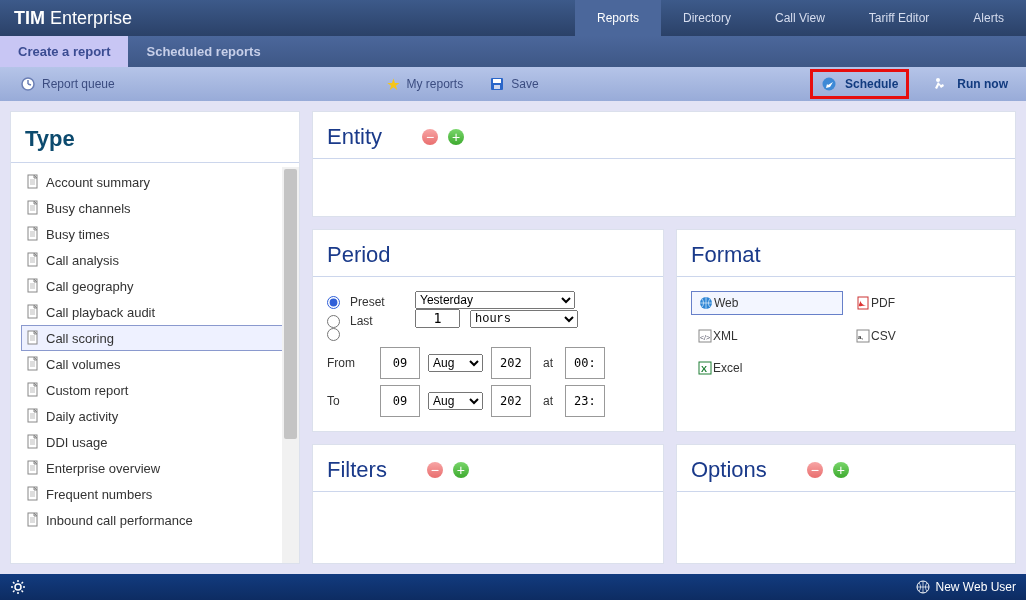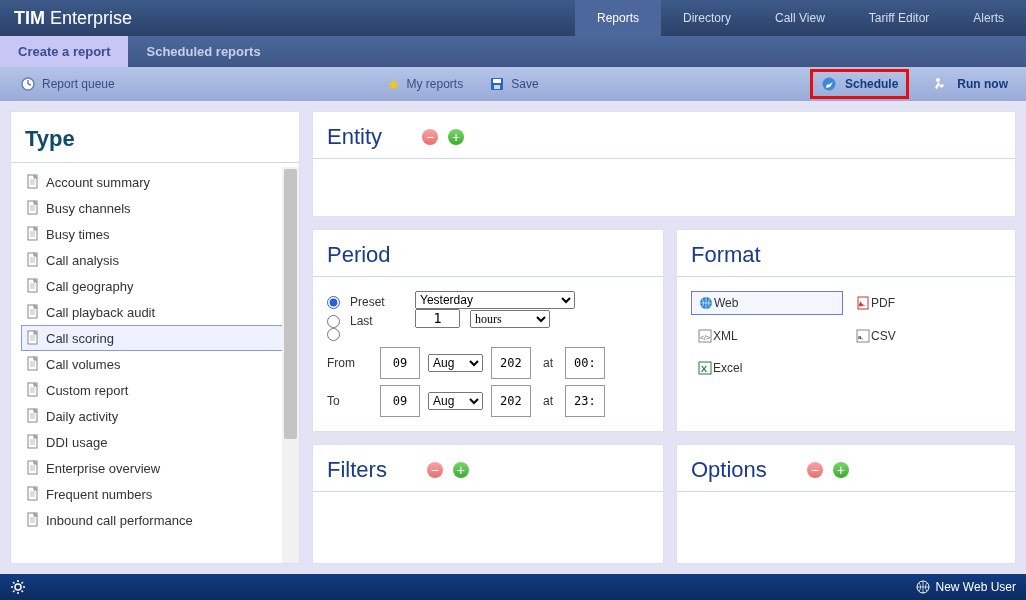--- a/index.html
+++ b/index.html
@@ -165,21 +165,21 @@
 }
 .section-head h2 { font-size: 22px; color: #1a3a8a; font-weight: normal; }
 .period-panel { flex: 1; }
 .format-panel { width: 340px; }
 .period-body { padding: 14px; color: #333; }
 .radio-row { display: flex; align-items: flex-end; gap: 10px; }
 .radio-row label { width: 55px; }
 input[type=radio] { accent-color: #2f5fd8; }
 select.preset { width: 160px; font-family: inherit; font-size: 12px; }
 input.num { width: 45px; text-align: center; font-family: monospace; }
-select.unit { width: 80px; font-family: Liberation Serif, serif; font-size: 12px; }
+select.unit { width: 108px; font-family: Liberation Mono, monospace; font-size: 12px; }
 .dt-row { display: flex; align-items: center; gap: 8px; margin-top: 6px; }
 .dt-row .lbl { width: 45px; }
 .dt-row input[type=text] { width: 40px; text-align: center; font-family: monospace; font-size: 12px; padding: 8px; border: 1px solid #999; }
 .dt-row select { width: 55px; font-family: inherit; font-size: 12px; }
 .dt-row .year { width: 50px; }
 .dt-row .at { margin: 0 4px; }
 .dt-row .time { width: 75px; }
 .format-body { padding: 14px; display: grid; grid-template-columns: 1fr 1fr; gap: 10px 6px; align-content: start; }
 .format-option { display: inline-flex; align-items: center; cursor: pointer; color: #333; padding: 3px 6px; }
 .format-option.selected { border: 1px solid #6780c9; background: #f3f6ff; }

